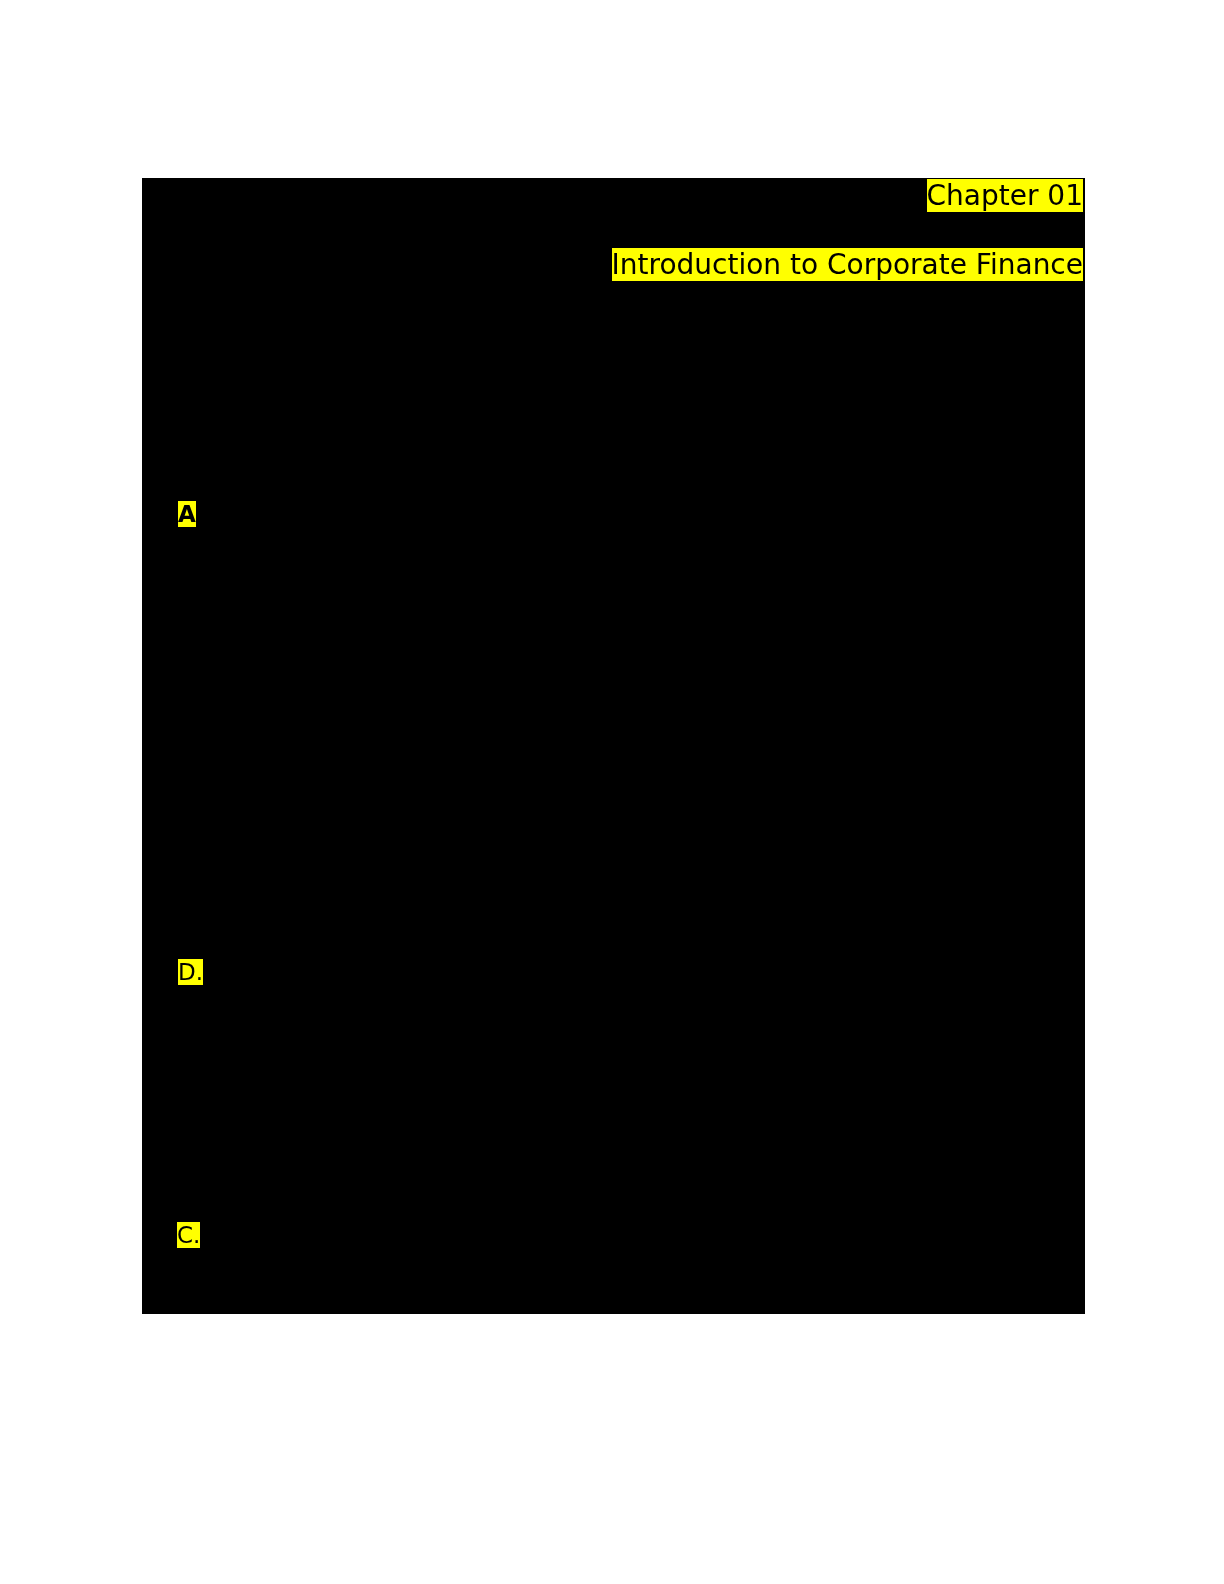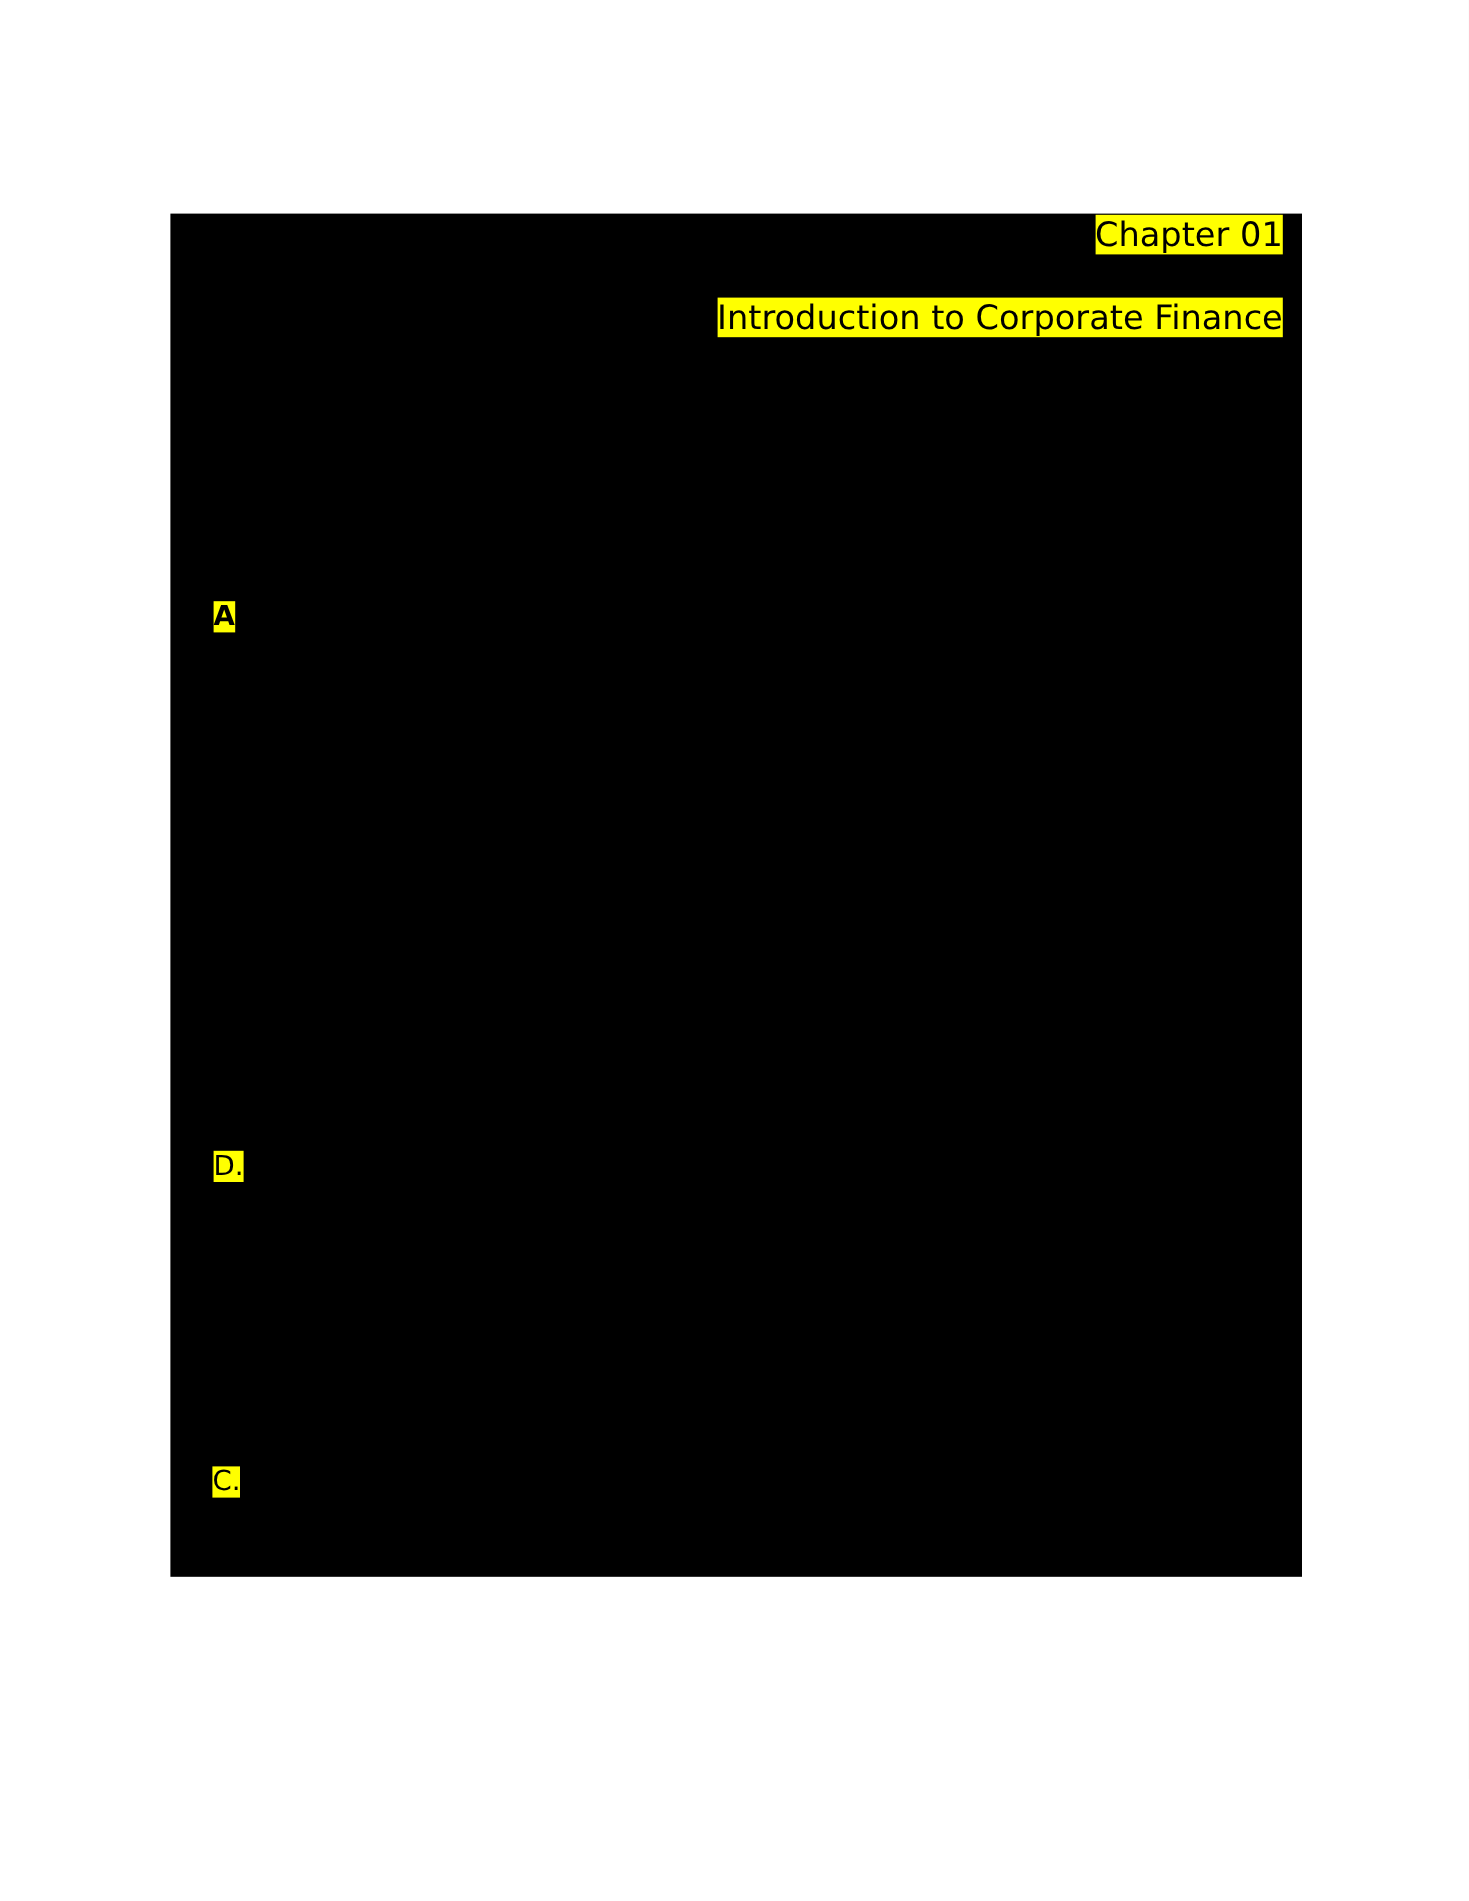--- a/index.html
+++ b/index.html
@@ -30,21 +30,21 @@
   }
 
   .hl {
     background: #ffff00;
     color: #000000;
     white-space: nowrap;
   }
 
   .headline {
     position: absolute;
-    right: 16px;
+    right: 2px;
     text-align: right;
     font-size: 28px;
     line-height: 33px;
   }
 
   .chapter-line { top: 1px; }
   .title-line   { top: 70px; }
 
   .marker {
     position: absolute;

